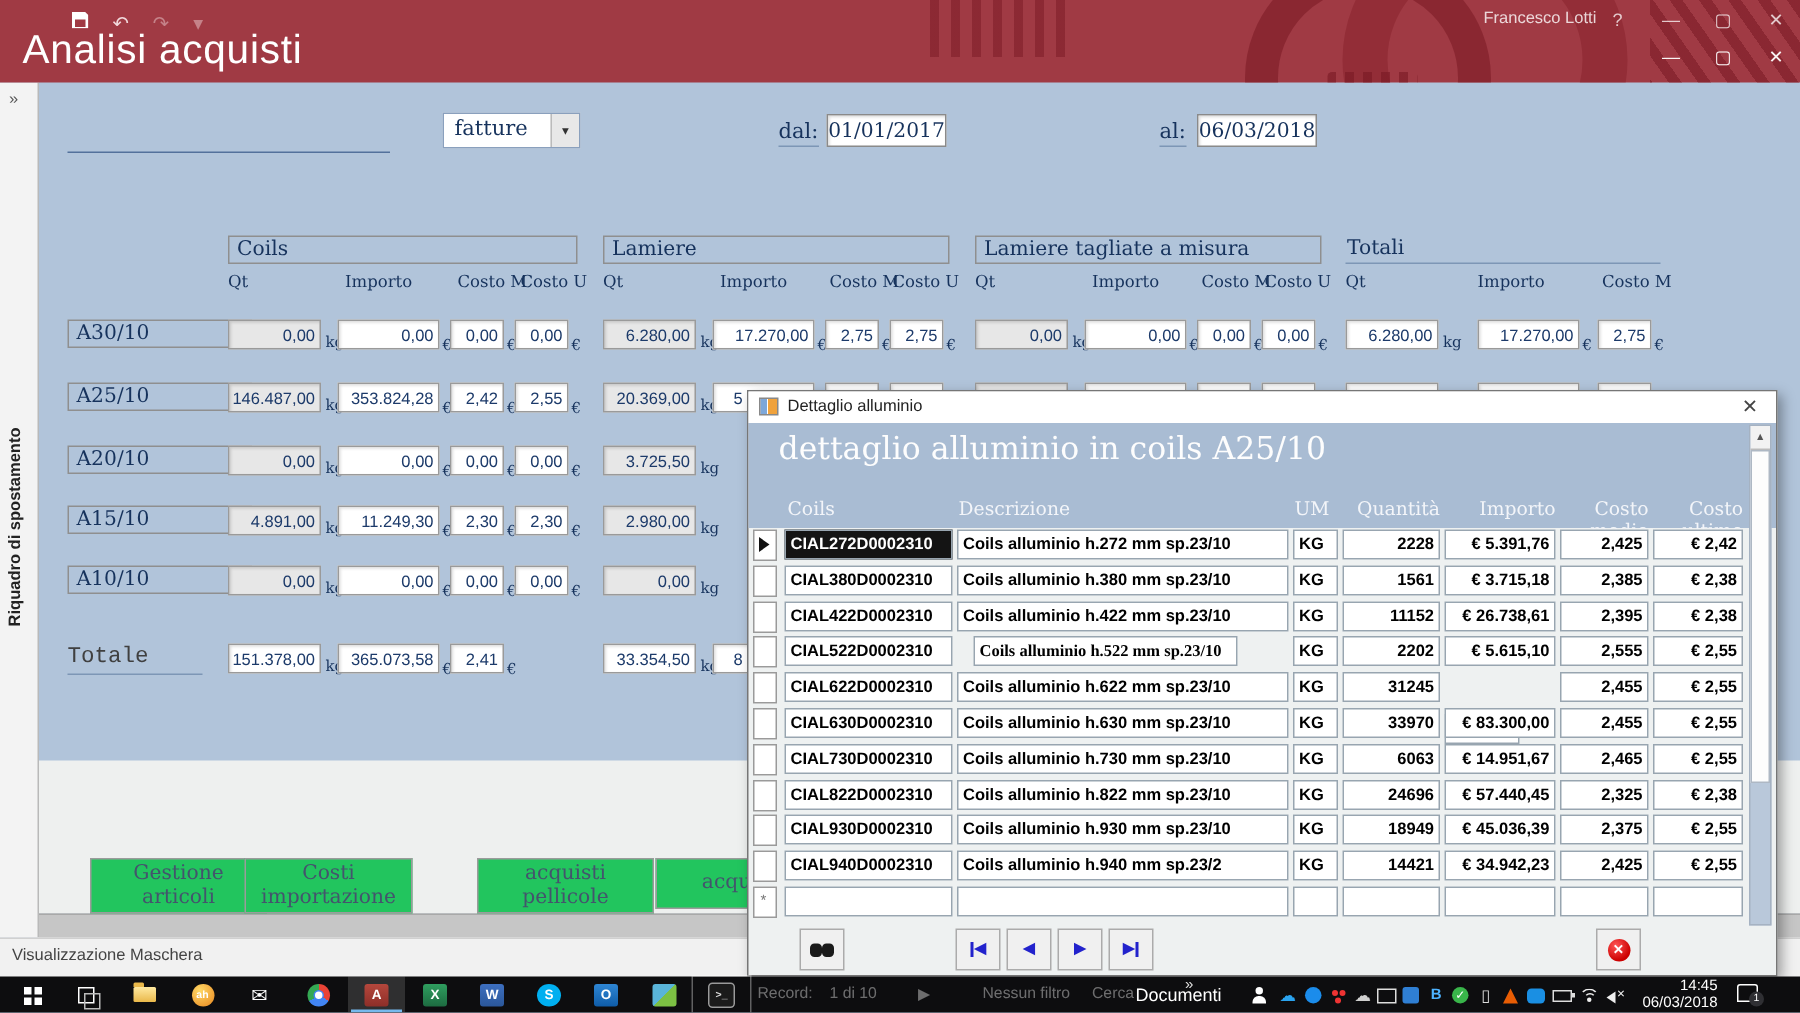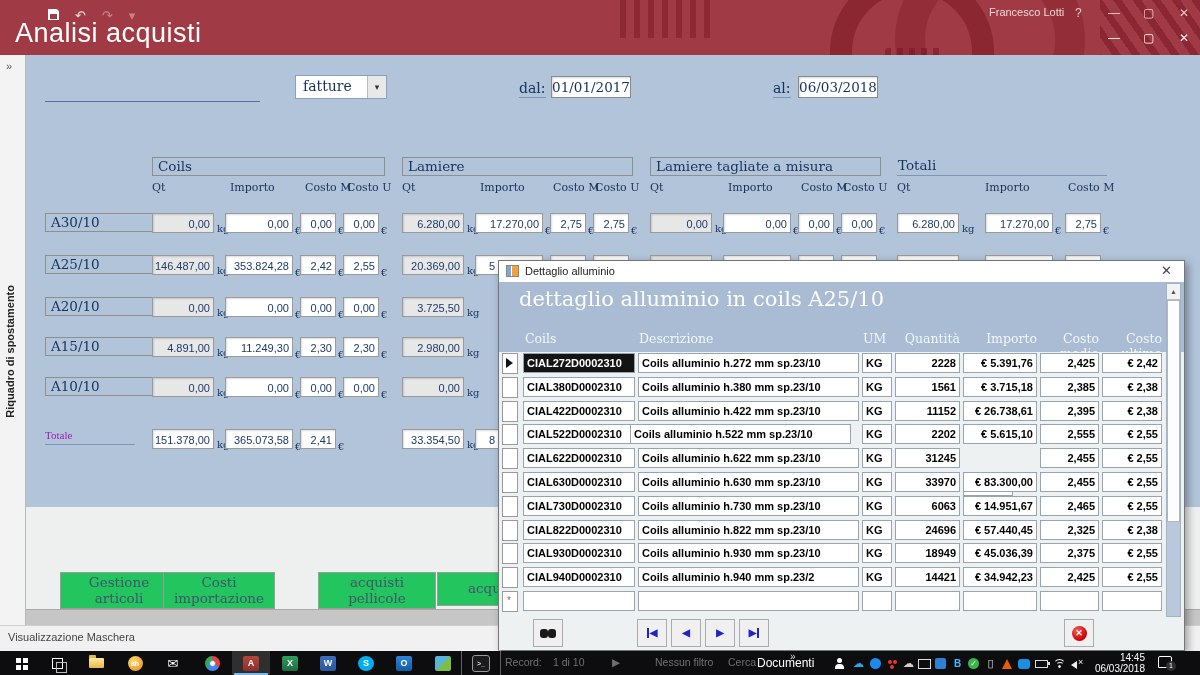--- a/index.html
+++ b/index.html
@@ -40,21 +40,21 @@
   .selbox .val{position:absolute;left:7px;top:2px;font-size:14px;color:#16325c;}
   .selbox .arrow{position:absolute;right:0;top:0;width:18px;height:22px;background:#e8e8e8;border-left:1px solid #bbb;text-align:center;font-size:9px;color:#333;line-height:22px;}
   .datelab{position:absolute;top:80px;font-size:14px;color:#16325c;border-bottom:1px solid #7d96b5;padding-bottom:1px;}
   .datebox{position:absolute;top:76px;width:80px;height:22px;background:#fff;border:1px solid #8a8a8a;box-shadow:inset 1px 1px 2px rgba(0,0,0,.15);box-sizing:border-box;text-align:center;font-size:13.5px;color:#16325c;padding-top:2px;}
 
   .grphdr{position:absolute;top:157px;height:19px;border:1px solid #8f8f8f;font-size:13.5px;color:#16325c;padding:0 0 0 5px;box-sizing:border-box;}
   .grphdr.noline{border:none;border-bottom:1px solid #7d96b5;padding-left:1px;}
   .subhdr{position:absolute;top:181px;font-size:11px;color:#16325c;}
 
   .rowlab{position:absolute;width:123px;height:19px;border:1px solid #8f8f8f;font-size:13.5px;color:#16325c;padding:0 0 0 5px;box-sizing:border-box;font-family:"DejaVu Serif","Liberation Serif",serif;}
-  .totlab{position:absolute;left:45px;font-size:11px;color:#a21caf;border-bottom:1px solid #7d96b5;width:90px;padding-bottom:3px;font-family:Liberation Serif, serif;}
+  .totlab{position:absolute;left:45px;font-size:15px;color:#404040;border-bottom:1px solid #7d96b5;width:90px;padding-bottom:3px;font-family:Liberation Mono, monospace;}
   .fld{position:absolute;height:20px;background:#fff;border:1px solid #9a9a9a;box-shadow:inset 1px 1px 2px rgba(0,0,0,.14);font-size:11px;color:#1c3a6a;text-align:right;padding:4px 3px 0 0;box-sizing:border-box;}
   .fld.gray{background:#e7e7e7;}
   .fld.pl{text-align:left;padding-left:13px;}
   .unit{position:absolute;font-size:10px;color:#16325c;font-family:"DejaVu Serif","Liberation Serif",serif;}
 
   .fbtn{position:absolute;top:572px;min-height:34px;background:#22c55e;border:1px solid #9b9b9b;box-sizing:border-box;display:flex;align-items:center;justify-content:center;text-align:center;font-size:13.5px;color:#44546d;font-family:"DejaVu Serif","Liberation Serif",serif;line-height:1.15;padding:2px 4px;cursor:pointer;}
 
   
   .dialog{position:absolute;left:498px;top:260px;width:687px;height:391px;background:#eef1f1;border:1px solid #767676;box-shadow:3px 3px 8px rgba(0,0,0,.35);z-index:10;box-sizing:border-box;}
   .dlg-titlebar{position:absolute;left:0;top:0;right:0;height:21px;background:#fff;}
@@ -352,21 +352,21 @@
         <div class="rowsel" style="left: 3px; top: 140px;"></div>
         <div class="cell" style="left: 24px; top: 140px; width: 112px;">CIAL422D0002310</div>
         <div class="cell" style="left: 139px; top: 140px; width: 221px;">Coils alluminio h.422 mm sp.23/10</div>
         <div class="cell" style="left: 363px; top: 140px; width: 30px;">KG</div>
         <div class="cell r" style="left: 396px; top: 140px; width: 65px;">11152</div>
         <div class="cell r" style="left: 464px; top: 140px; width: 74px;">€ 26.738,61</div>
         <div class="cell r" style="left: 541px; top: 140px; width: 59px;">2,395</div>
         <div class="cell r" style="left: 603px; top: 140px; width: 60px;">€ 2,38</div>
         <div class="rowsel" style="left: 3px; top: 163px;"></div>
         <div class="cell" style="left: 24px; top: 163px; width: 112px;">CIAL522D0002310</div>
-        <div class="cell" style="left: 131px; top: 163px; width: 221px;">Coils alluminio h.522 mm sp.23/10</div>
+        <div class="cell" style="left: 150px; top: 163px; width: 176px; font-family: Liberation Serif, serif;">Coils alluminio h.522 mm sp.23/10</div>
         <div class="cell" style="left: 363px; top: 163px; width: 30px;">KG</div>
         <div class="cell r" style="left: 396px; top: 163px; width: 65px;">2202</div>
         <div class="cell r" style="left: 464px; top: 163px; width: 74px;">€ 5.615,10</div>
         <div class="cell r" style="left: 541px; top: 163px; width: 59px;">2,555</div>
         <div class="cell r" style="left: 603px; top: 163px; width: 60px;">€ 2,55</div>
         <div class="rowsel" style="left: 3px; top: 187px;"></div>
         <div class="cell" style="left: 24px; top: 187px; width: 112px;">CIAL622D0002310</div>
         <div class="cell" style="left: 139px; top: 187px; width: 221px;">Coils alluminio h.622 mm sp.23/10</div>
         <div class="cell" style="left: 363px; top: 187px; width: 30px;">KG</div>
         <div class="cell r" style="left: 396px; top: 187px; width: 65px;">31245</div>

